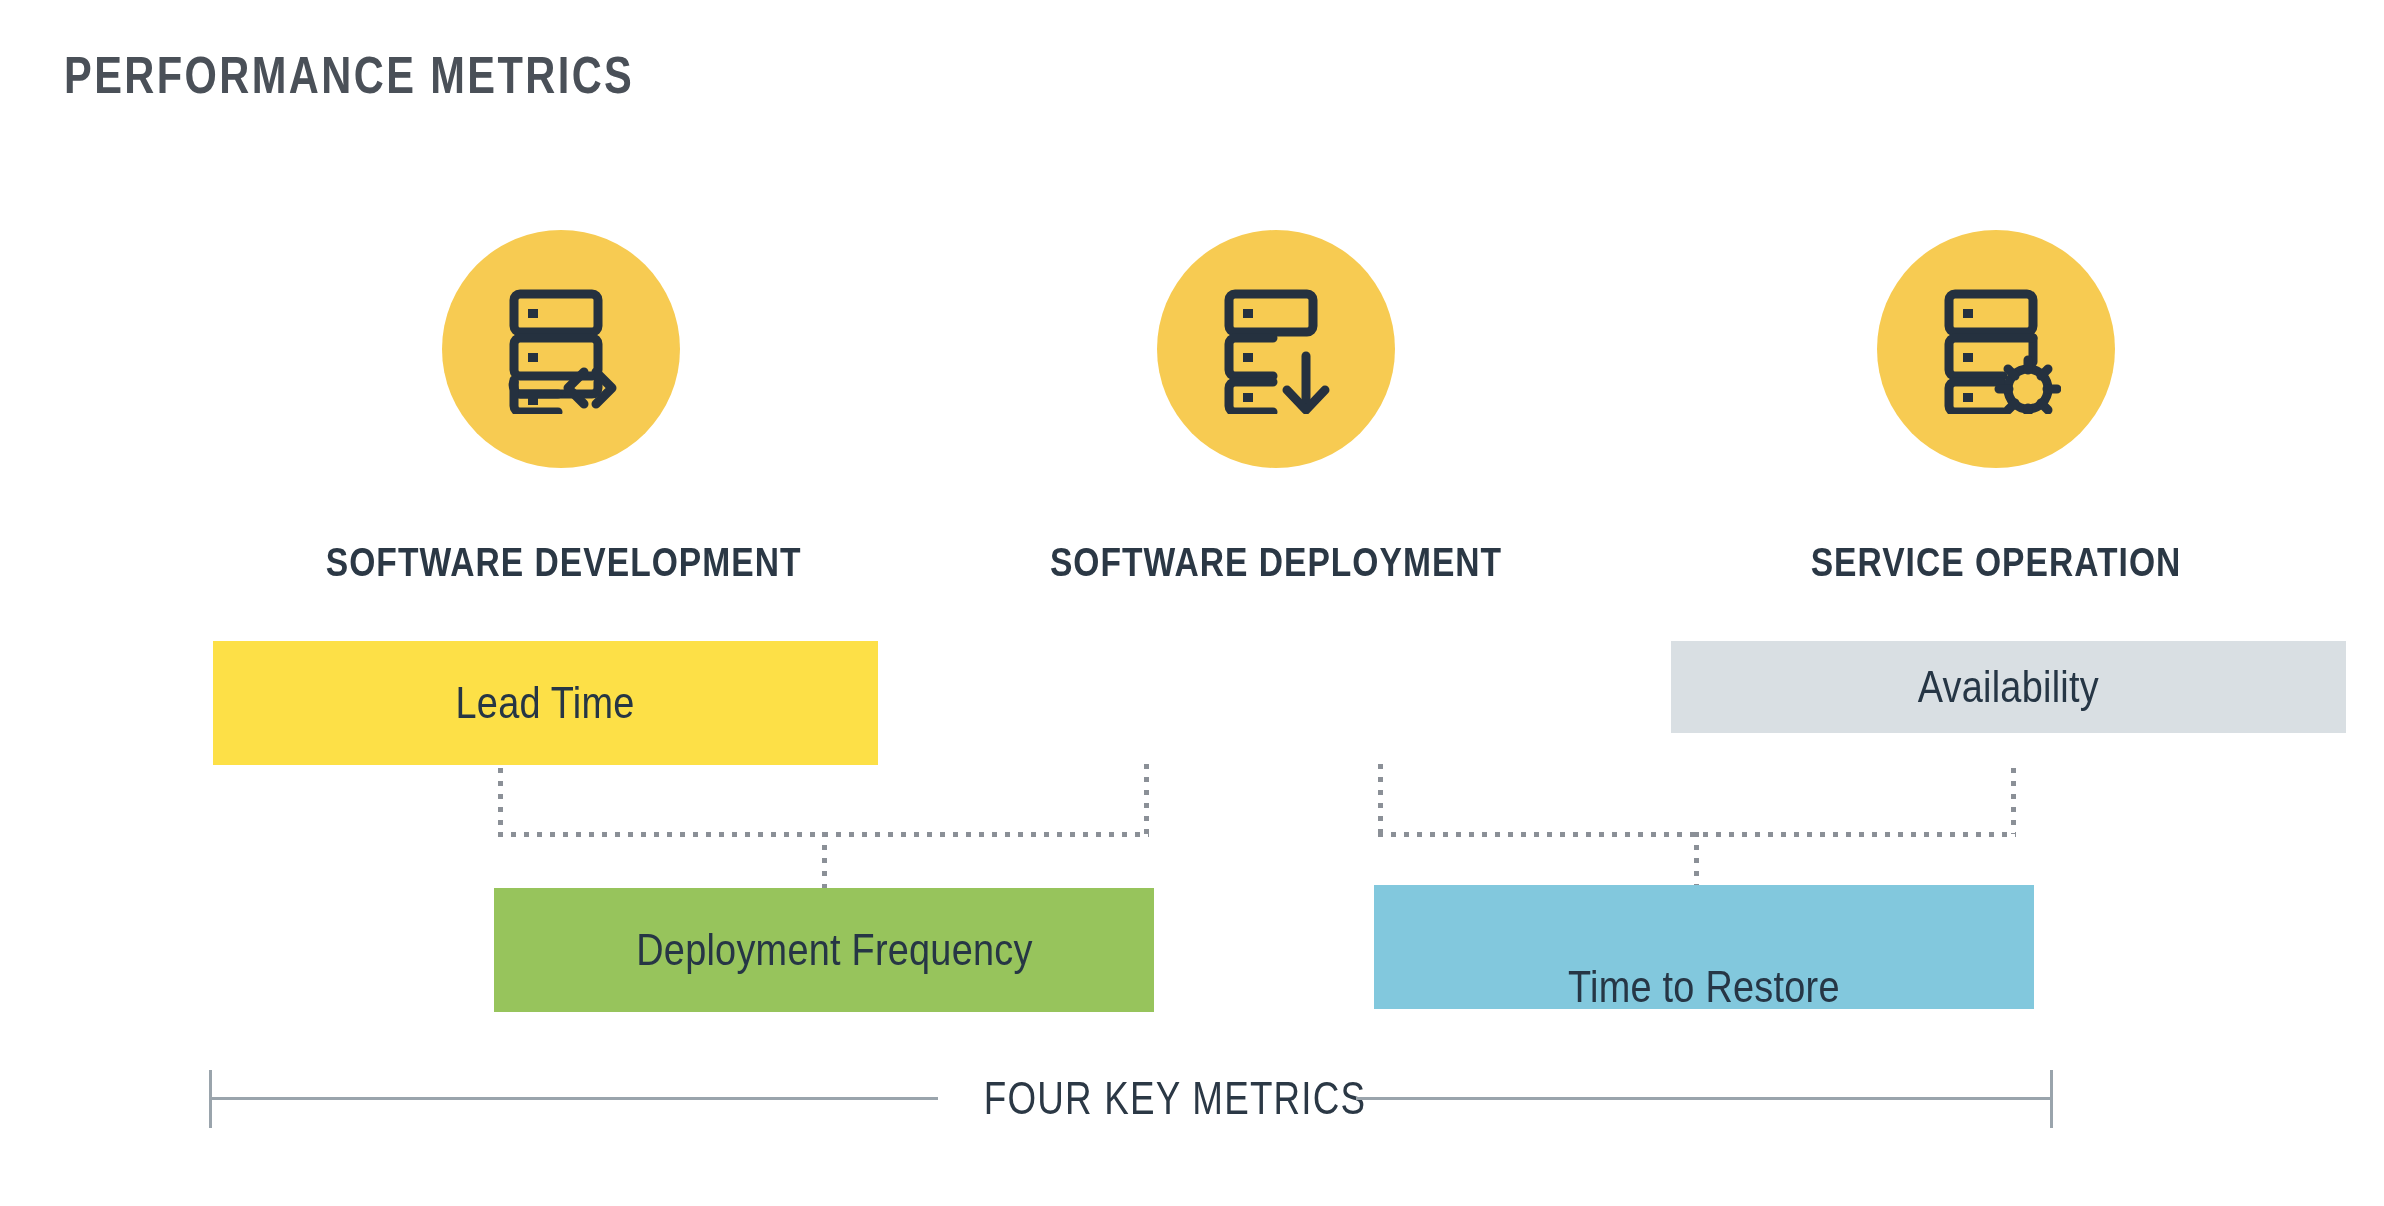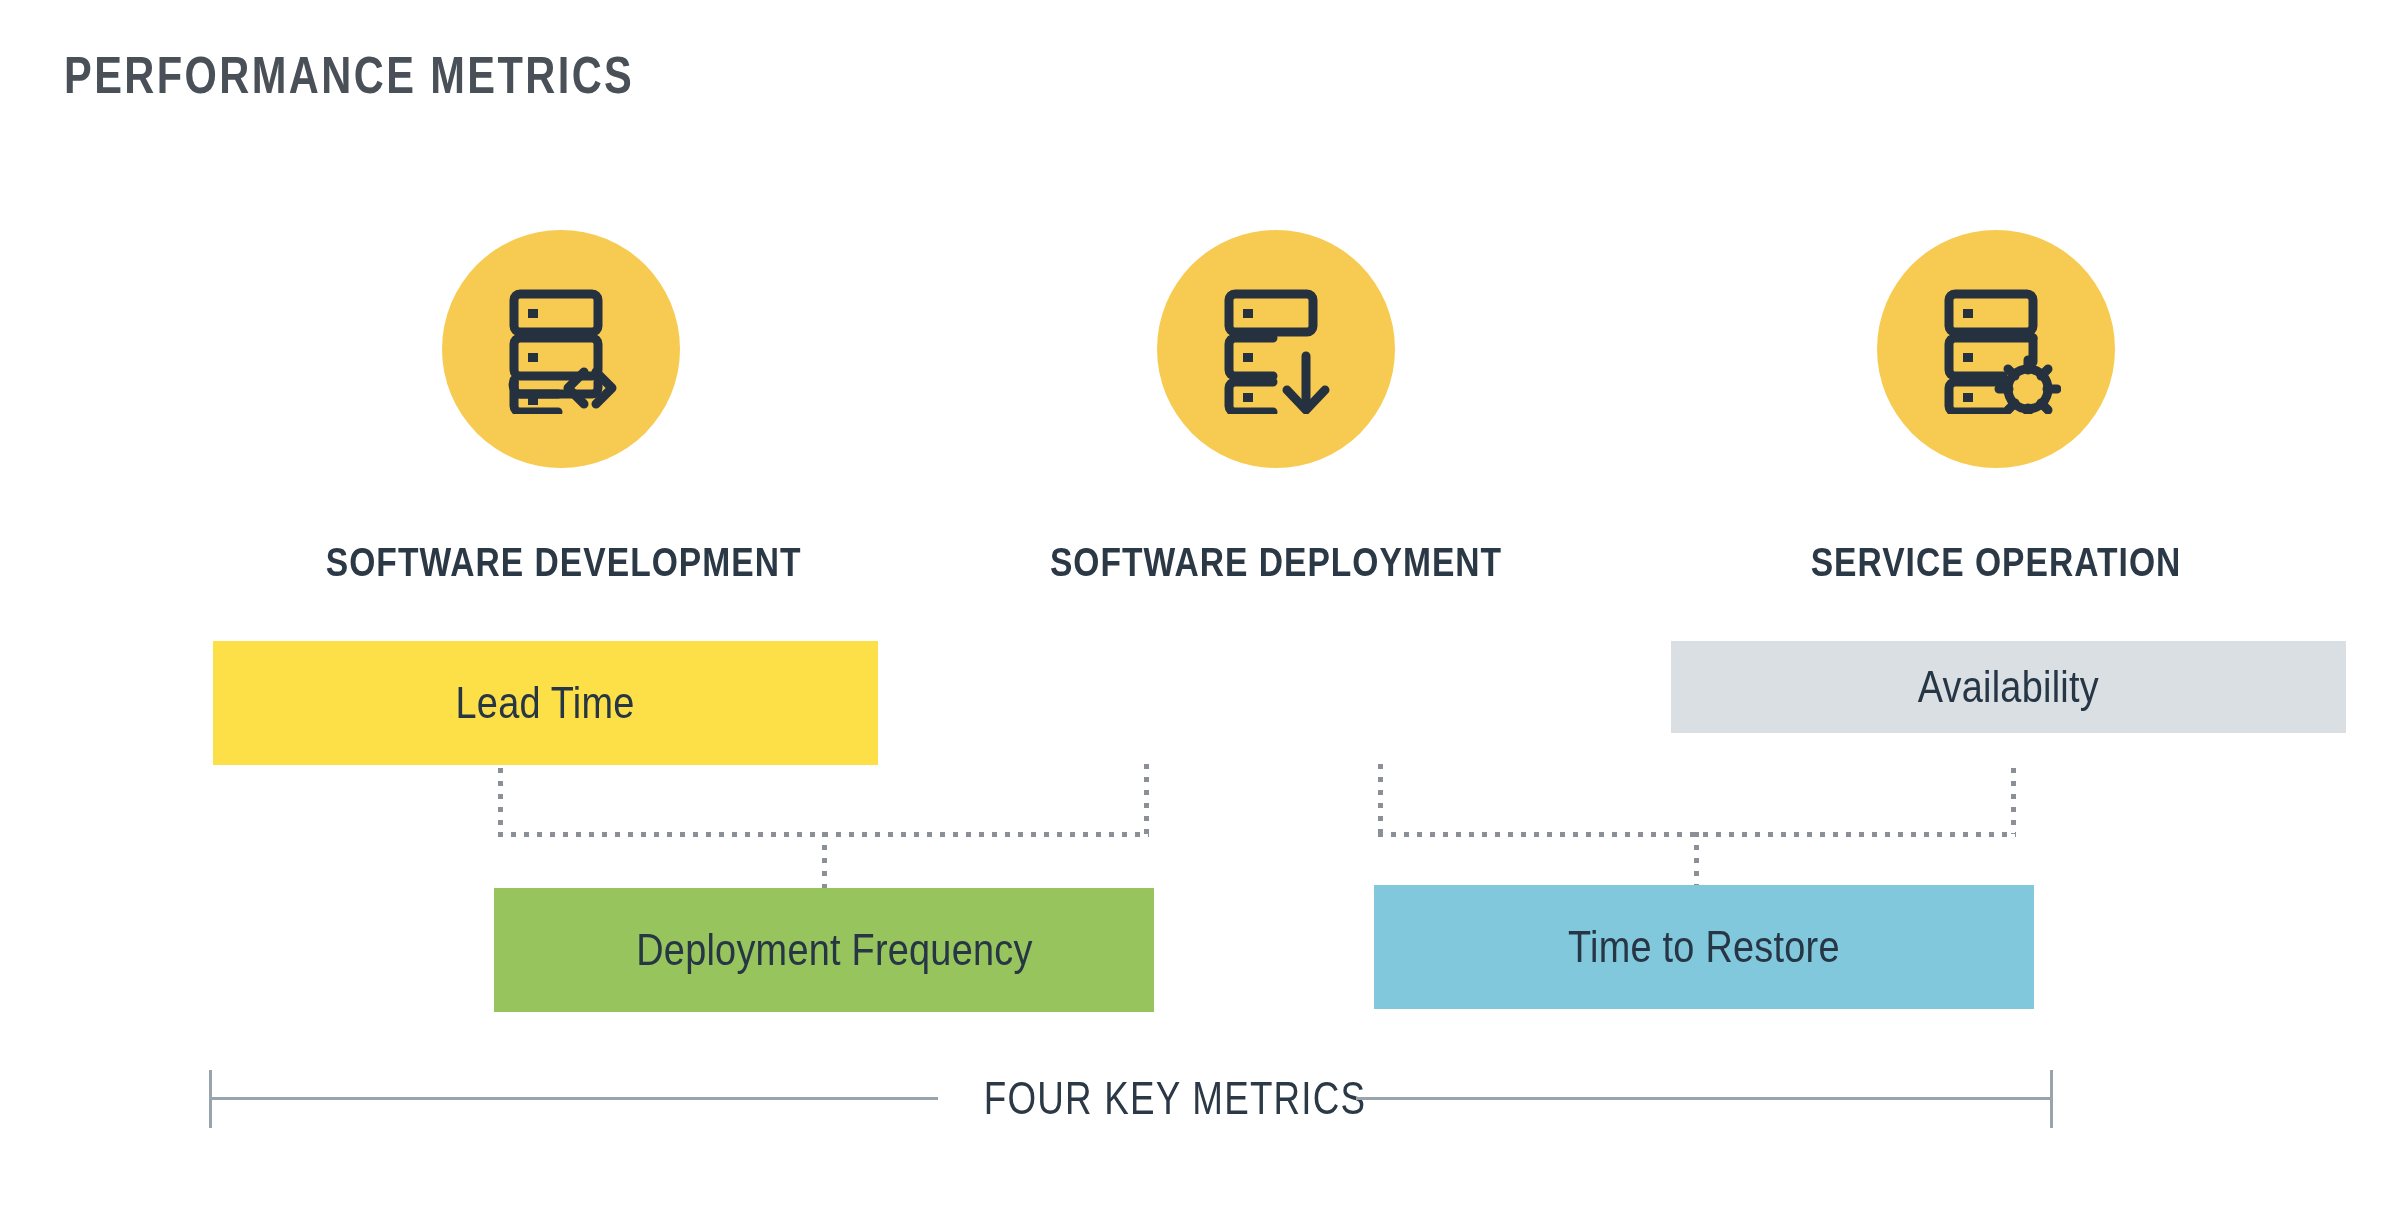--- a/index.html
+++ b/index.html
@@ -205,21 +205,21 @@
 
   <div class="dot-v" style="left:1362px; top:764px; height:70px;"></div>
   <div class="dot-v" style="left:1995px; top:768px; height:66px;"></div>
   <div class="dot-h" style="left:1362px; top:832px; width:638px;"></div>
   <div class="dot-v" style="left:1678px; top:832px; height:58px;"></div>
 
   <div class="bar" style="left:478px; top:888px; width:660px; height:124px; background:#97c45c;padding-left:20px;">
     <span class="bar-label">Deployment Frequency</span>
   </div>
 
-  <div class="bar" style="left:1358px; top:885px; width:660px; height:124px; background:#82c8dd;">
+  <div class="bar" style="left:1358px; top:885px; width:660px; height:124px; background:#82c8dd;align-items:flex-end;">
     <span class="bar-label">Time to Restore</span>
   </div>
 
   <div class="bracket-cap" style="left:193px; top:1070px; height:58px;"></div>
   <div class="bracket-line" style="left:193px; top:1097px; width:729px;"></div>
   <div class="bracket-label" style="left:920px; top:1075px;">FOUR KEY METRICS</div>
   <div class="bracket-line" style="left:1340px; top:1097px; width:696px;"></div>
   <div class="bracket-cap" style="left:2034px; top:1070px; height:58px;"></div>
 
 </div>

